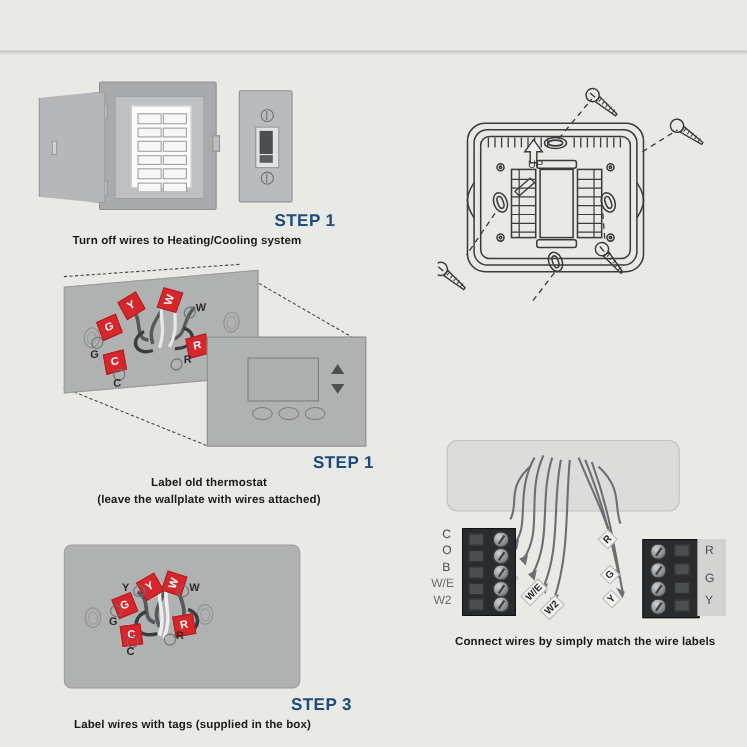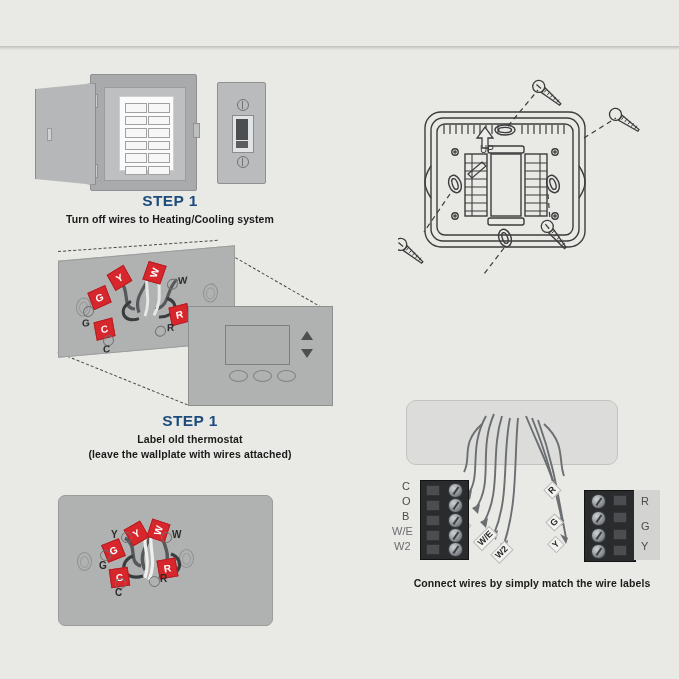--- a/index.html
+++ b/index.html
@@ -23,21 +23,21 @@
     text-shadow:0 1px 1px rgba(0,0,0,.5);
   }
   .header-shadow{
     position:absolute;left:0;top:46px;width:679px;height:4px;
     background:linear-gradient(180deg,rgba(0,0,0,.18),rgba(0,0,0,0));
   }
 
   
   .step-title{
     font-size:15.5px;font-weight:bold;color:#1c4b7c;letter-spacing:.4px;
-    text-align:center;
+    text-align:right;
   }
   .step-line{
     font-size:10.5px;font-weight:bold;color:#1a1a1a;text-align:center;
     margin-top:3px;letter-spacing:.1px;
   }
   .cap{position:absolute;}
 
   
   .s1{position:absolute;left:35px;top:72px;width:270px;height:120px;}
   .panel-body{
@@ -347,20 +347,24 @@
       <div class="term-label" style="left:40px;top:64px;">G</div>
 
       <div class="term" style="left:56px;top:82px;"></div>
       <div class="term-label" style="left:56px;top:91px;">C</div>
 
       <div class="term" style="left:90px;top:80px;"></div>
       <div class="term-label" style="left:101px;top:77px;">R</div>
     </div>
   </div>
 
+  <div class="cap" style="left:30px;top:632px;width:290px;">
+    <div class="step-title">STEP 3</div>
+    <div class="step-line">Label wires with tags (supplied in the box)</div>
+  </div>
 
   <div class="s4">
     <svg width="265" height="215">
       <g fill="none" stroke="#3c3c3c" stroke-width="1.4">
 
         <rect x="27" y="44" width="160" height="135" rx="16"></rect>
         <rect x="33" y="50" width="148" height="123" rx="12"></rect>
         <rect x="39" y="56" width="136" height="111" rx="8"></rect>
 
         <path d="M33 98 C25 110, 25 118, 33 130"></path>

